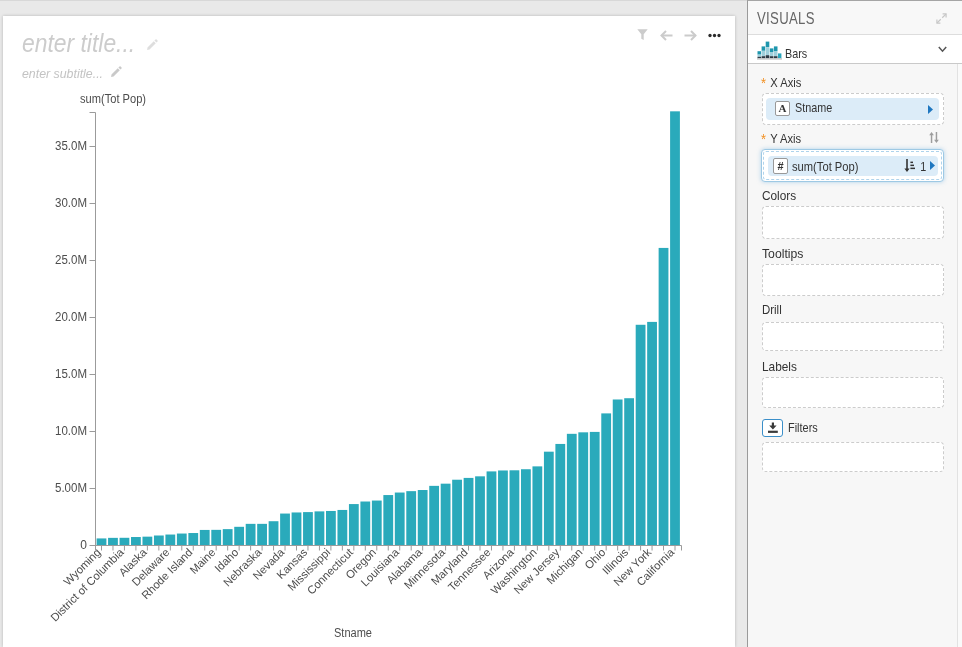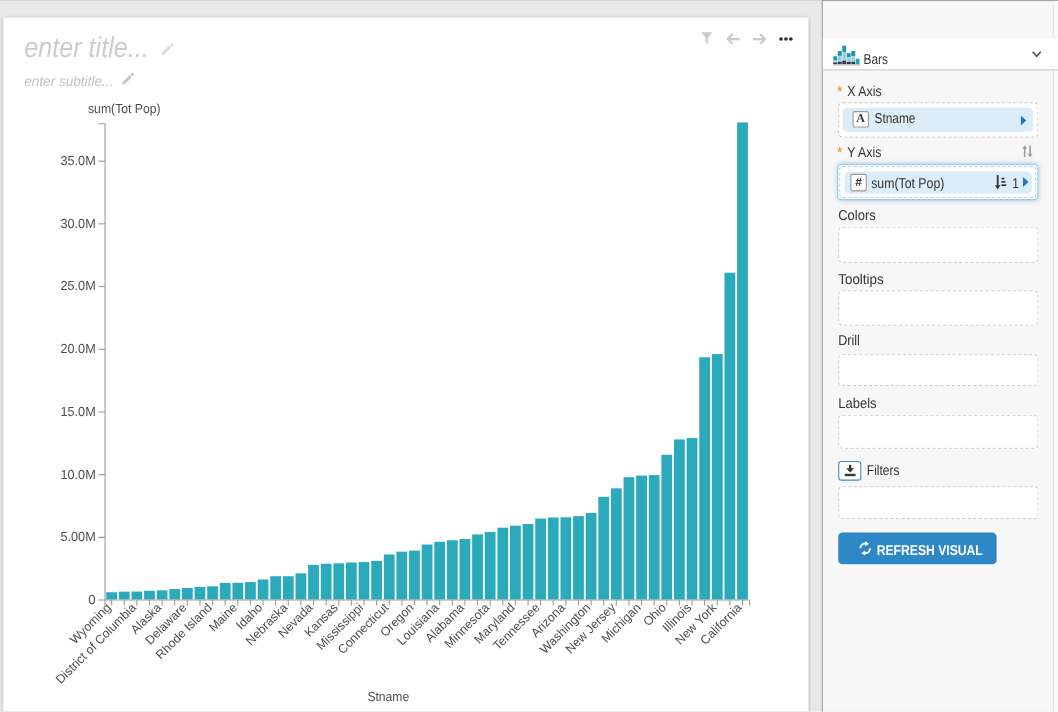--- a/index.html
+++ b/index.html
@@ -221,20 +221,31 @@
 <svg style="position:absolute;left:708px;top:33px" width="13" height="5" viewBox="0 0 13 5">
     <g fill="#2b2b2b">
       <circle cx="2" cy="2.5" r="1.65"></circle>
       <circle cx="6.5" cy="2.5" r="1.65"></circle>
       <circle cx="11" cy="2.5" r="1.65"></circle>
     </g>
   </svg>
 
 <div class="panel">
   <div class="rstrip"></div>
+  <div class="phead">
+      <span>VISUALS</span>
+    <svg style="position:absolute;right:15px;top:12px" width="11" height="11" viewBox="0 0 12 12">
+        <g stroke="#c6c6c6" stroke-width="1.3" fill="none">
+          <path d="M10.8 1.2 L6.8 5.2"></path>
+          <path d="M7.2 1 H11 V4.8"></path>
+          <path d="M1.2 10.8 L5.2 6.8"></path>
+          <path d="M4.8 11 H1 V7.2"></path>
+        </g>
+      </svg>
+  </div>
   <div class="barsrow">
     <svg style="position:absolute;left:9px;top:6px" width="25" height="19" viewBox="0 0 25 19">
       <g>
         <rect x="0.5" y="10.2" width="3.6" height="3.4" fill="#1e96ad"></rect>
           <rect x="0.5" y="13.6" width="3.6" height="2.2" fill="#9fcfdb"></rect>
           <rect x="0.5" y="15.8" width="3.6" height="1.4" fill="#2c3a45"></rect>
         <rect x="4.6" y="5.4" width="3.6" height="4.4" fill="#1e96ad"></rect>
           <rect x="4.6" y="9.8" width="3.6" height="5.4" fill="#9fcfdb"></rect>
           <rect x="4.6" y="15.2" width="3.6" height="2" fill="#2c3a45"></rect>
         <rect x="8.7" y="0.6" width="3.6" height="5.6" fill="#1e96ad"></rect>
@@ -306,22 +317,13 @@
     <svg style="position:absolute;left:4px;top:2px" width="12" height="12" viewBox="0 0 12 12">
         <g fill="#3a3a3a">
           <path d="M4.8 0.4 H7 V3.6 H9.6 L5.9 7.5 L2.2 3.6 H4.8 Z"></path>
           <rect x="1" y="8.7" width="9.8" height="2.2"></rect>
         </g>
       </svg>
   </div>
   <div class="slabel" style="left:40px;top:419px;transform:scaleX(.84);">Filters</div>
   <div class="shelf" style="top:441px;height:28px;"></div>
 
-  <div class="btn">
-    <svg style="position:absolute;left:18px;top:8px" width="13" height="13" viewBox="0 0 13 13">
-        <g fill="#fff">
-          <path d="M6.5 1.2 A5.3 5.3 0 0 0 1.2 6.5 H3 A3.6 3.6 0 0 1 6.5 2.9 V4.6 L10 2.3 L6.5 0 Z"></path>
-          <path d="M6.5 11.8 A5.3 5.3 0 0 0 11.8 6.5 H10 A3.6 3.6 0 0 1 6.5 10.1 V8.4 L3 10.7 L6.5 13 Z"></path>
-        </g>
-      </svg>
-    <span>REFRESH VISUAL</span>
-  </div>
 </div>
 
 </body></html>

